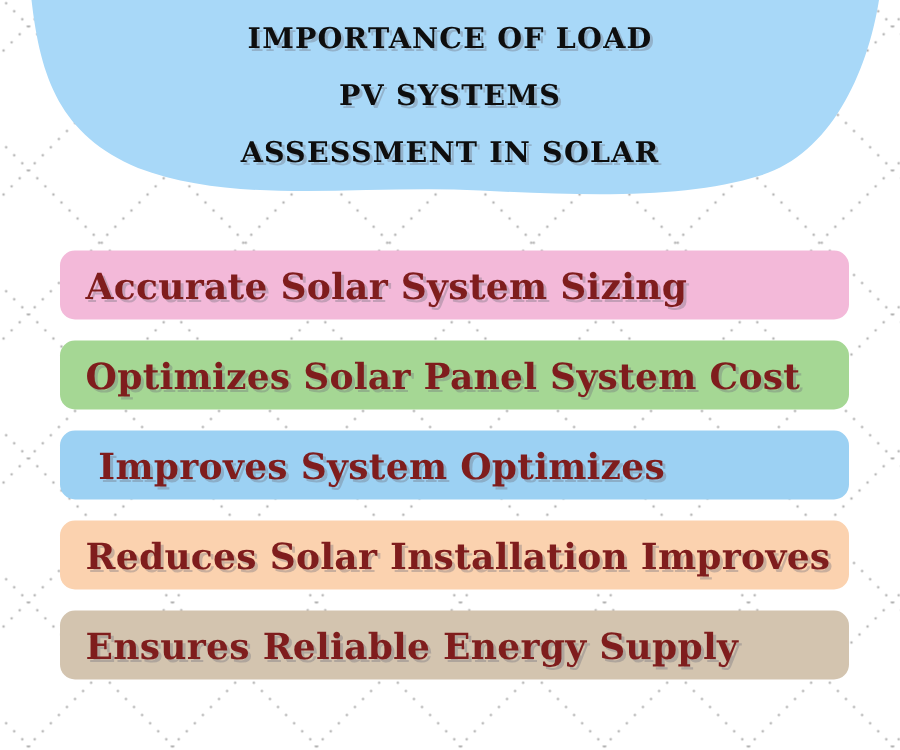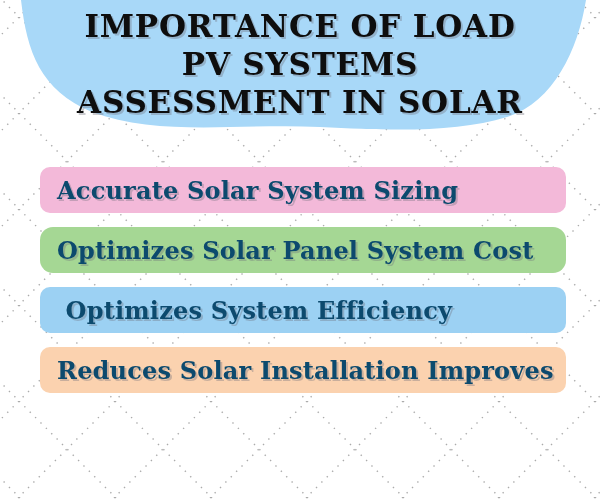--- a/index.html
+++ b/index.html
@@ -31,21 +31,21 @@
     z-index: 1;
   }
   .title {
     position: absolute;
     top: 7px;
     left: 0;
     width: 600px;
     z-index: 2;
     text-align: center;
     font-weight: bold;
-    font-size: 31px;
+    font-size: 19px;
     line-height: 38px;
     letter-spacing: 0.8px;
     color: #0e0e0e;
     text-shadow: 2px 2px 0 rgba(110,110,120,0.35);
   }
   .bars {
     position: absolute;
     top: 167px;
     left: 40px;
     width: 526px;
@@ -59,21 +59,21 @@
     border-radius: 10px;
     display: flex;
     align-items: center;
     padding-left: 17px;
     box-sizing: border-box;
   }
   .bar-label {
     font-weight: bold;
     font-size: 24px;
     letter-spacing: 0.2px;
-    color: #0c4a6e;
+    color: #7f1d1d;
     white-space: pre;
     text-shadow: 2px 2px 0 rgba(110,110,120,0.35);
   }
 </style>
 </head>
 <body>
 
 <div>
 
   <svg class="bg-layer" width="600" height="500" xmlns="http://www.w3.org/2000/svg">
@@ -93,24 +93,27 @@
   <div class="title">
     <div>IMPORTANCE OF LOAD</div>
     <div>PV SYSTEMS</div>
     <div>ASSESSMENT IN SOLAR</div>
   </div>
 
   <div class="bars">
     <div class="bar" style="background: rgb(243, 185, 217);">
       <span class="bar-label">Accurate Solar System Sizing</span>
     </div>
-    <div class="bar" style="background: rgb(165, 215, 148); border-radius: 13px;">
+    <div class="bar" style="background: rgb(165, 215, 148);">
       <span class="bar-label">Optimizes Solar Panel System Cost</span>
     </div>
     <div class="bar" style="background: rgb(156, 209, 243);">
-      <span class="bar-label"> Optimizes System Efficiency</span>
+      <span class="bar-label"> Improves System Optimizes</span>
     </div>
     <div class="bar" style="background: rgb(251, 210, 175);">
       <span class="bar-label">Reduces Solar Installation Improves</span>
+    </div>
+    <div class="bar" style="background: rgb(211, 196, 175);">
+      <span class="bar-label">Ensures Reliable Energy Supply</span>
     </div>
   </div>
 
 </div>
 
 </body></html>

